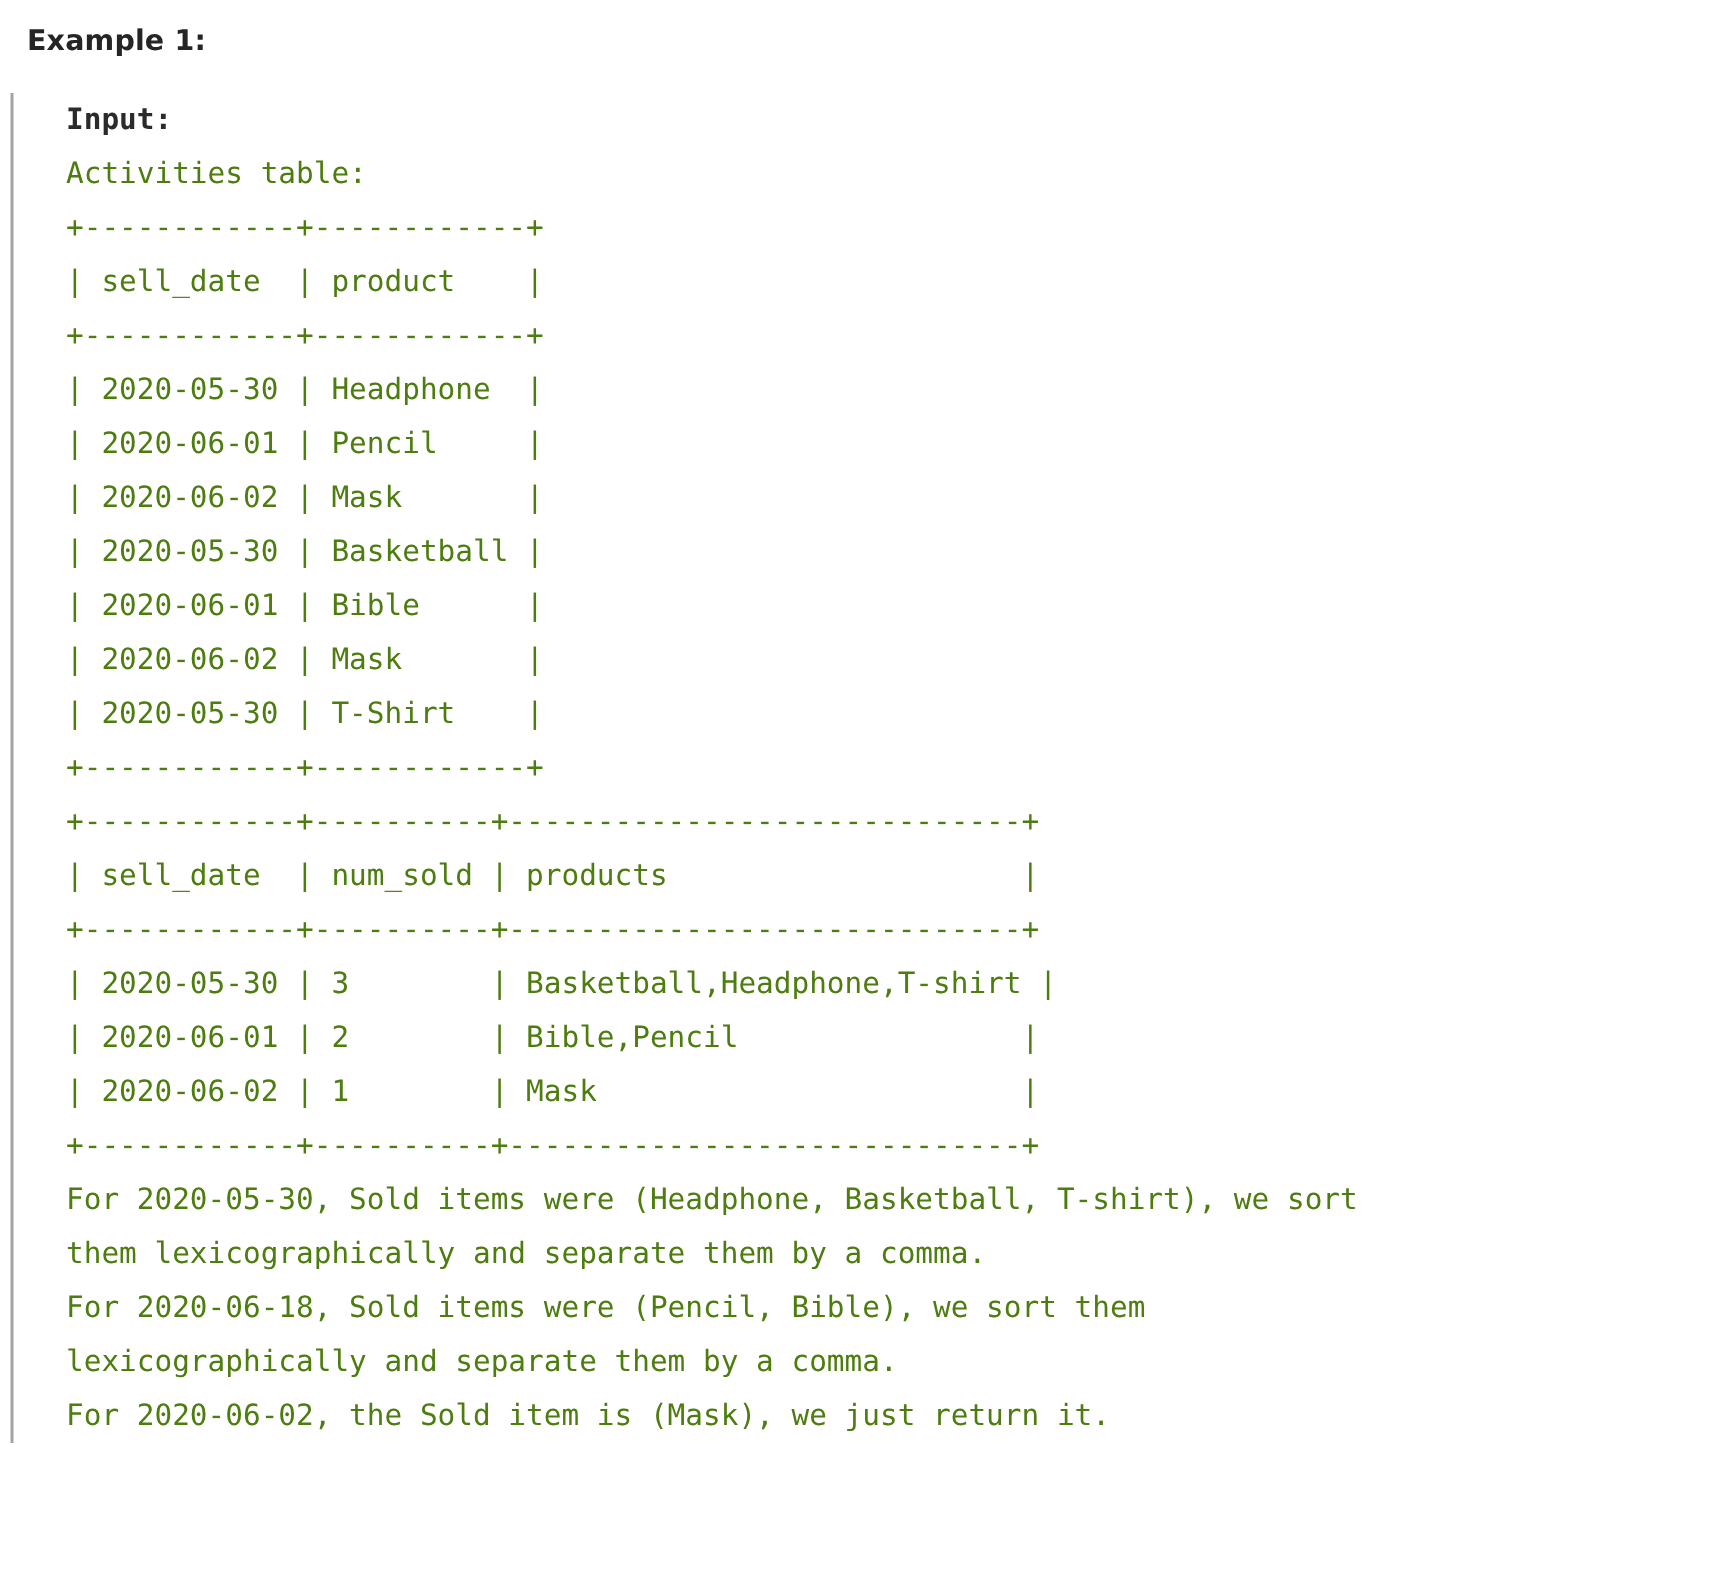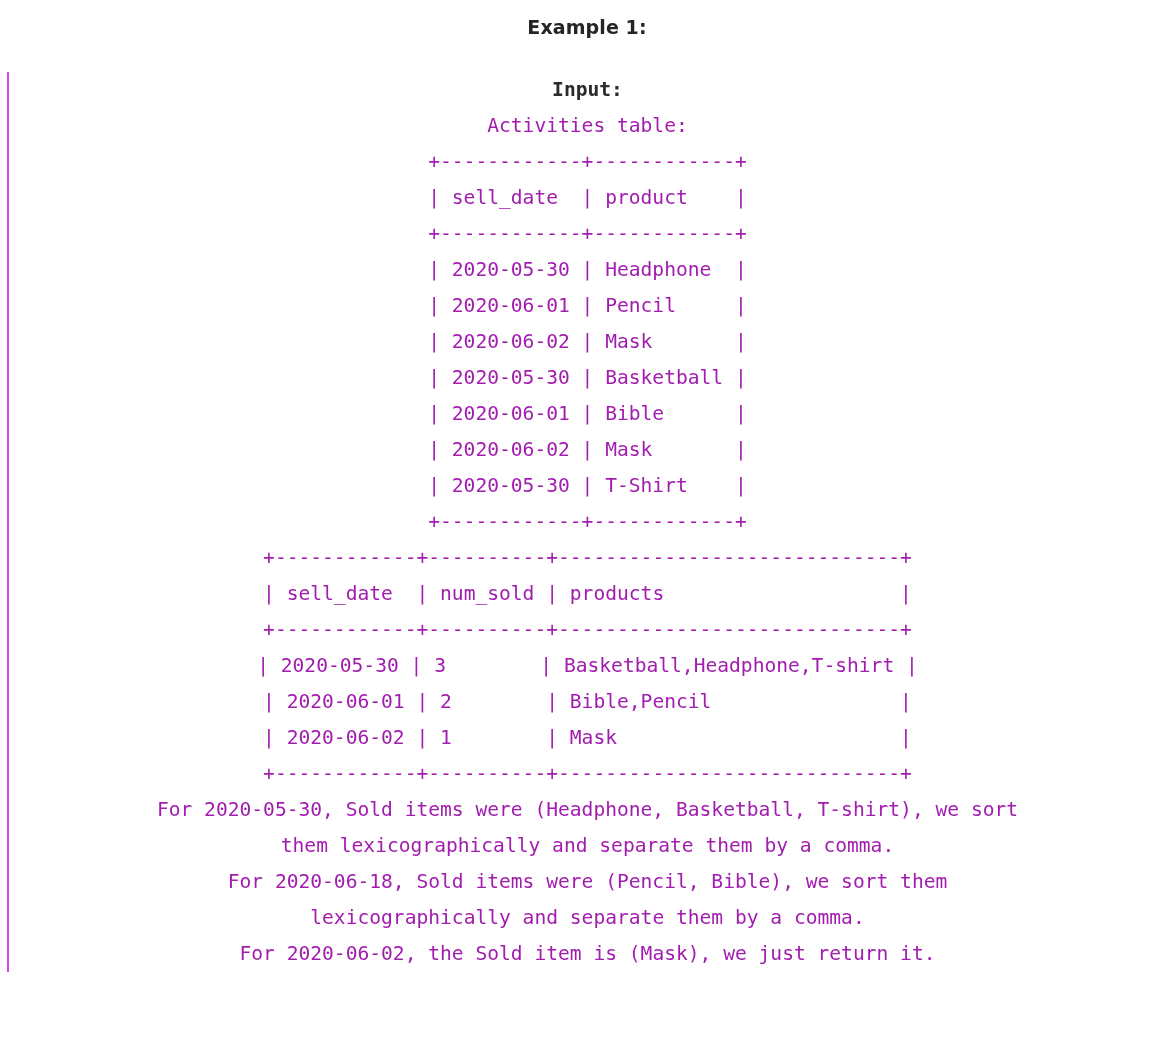--- a/index.html
+++ b/index.html
@@ -14,45 +14,44 @@
     font-family: "DejaVu Sans", sans-serif;
     -webkit-font-smoothing: antialiased;
   }
 
   .page {
     position: relative;
     width: 1156px;
     height: 1060px;
     box-sizing: border-box;
     padding: 14px 0 0 0;
-    text-align: center;
   }
 
   .example-heading {
     font-family: "DejaVu Sans", sans-serif;
     font-weight: bold;
     font-size: 19px;
     line-height: 26px;
     color: #252525;
     margin: 0 0 0 18px;
     letter-spacing: 0.1px;
   }
 
   .block {
-    margin-top: 32px;
+    margin-top: 22px;
     margin-left: 7px;
-    border-left: 2px solid #d946ef;
-    padding-left: 10px;
+    border-left: 2px solid #a3a3a3;
+    padding-left: 35px;
   }
 
   .mono {
     font-family: "DejaVu Sans Mono", monospace;
     font-size: 19.6px;
     line-height: 36px;
-    color: #a21caf;
+    color: #4d7c0f;
     white-space: pre;
     letter-spacing: 0px;
     margin: 0;
   }
 
   .sub-heading {
     font-family: "DejaVu Sans Mono", monospace;
     font-size: 19.6px;
     line-height: 36px;
     font-weight: bold;

